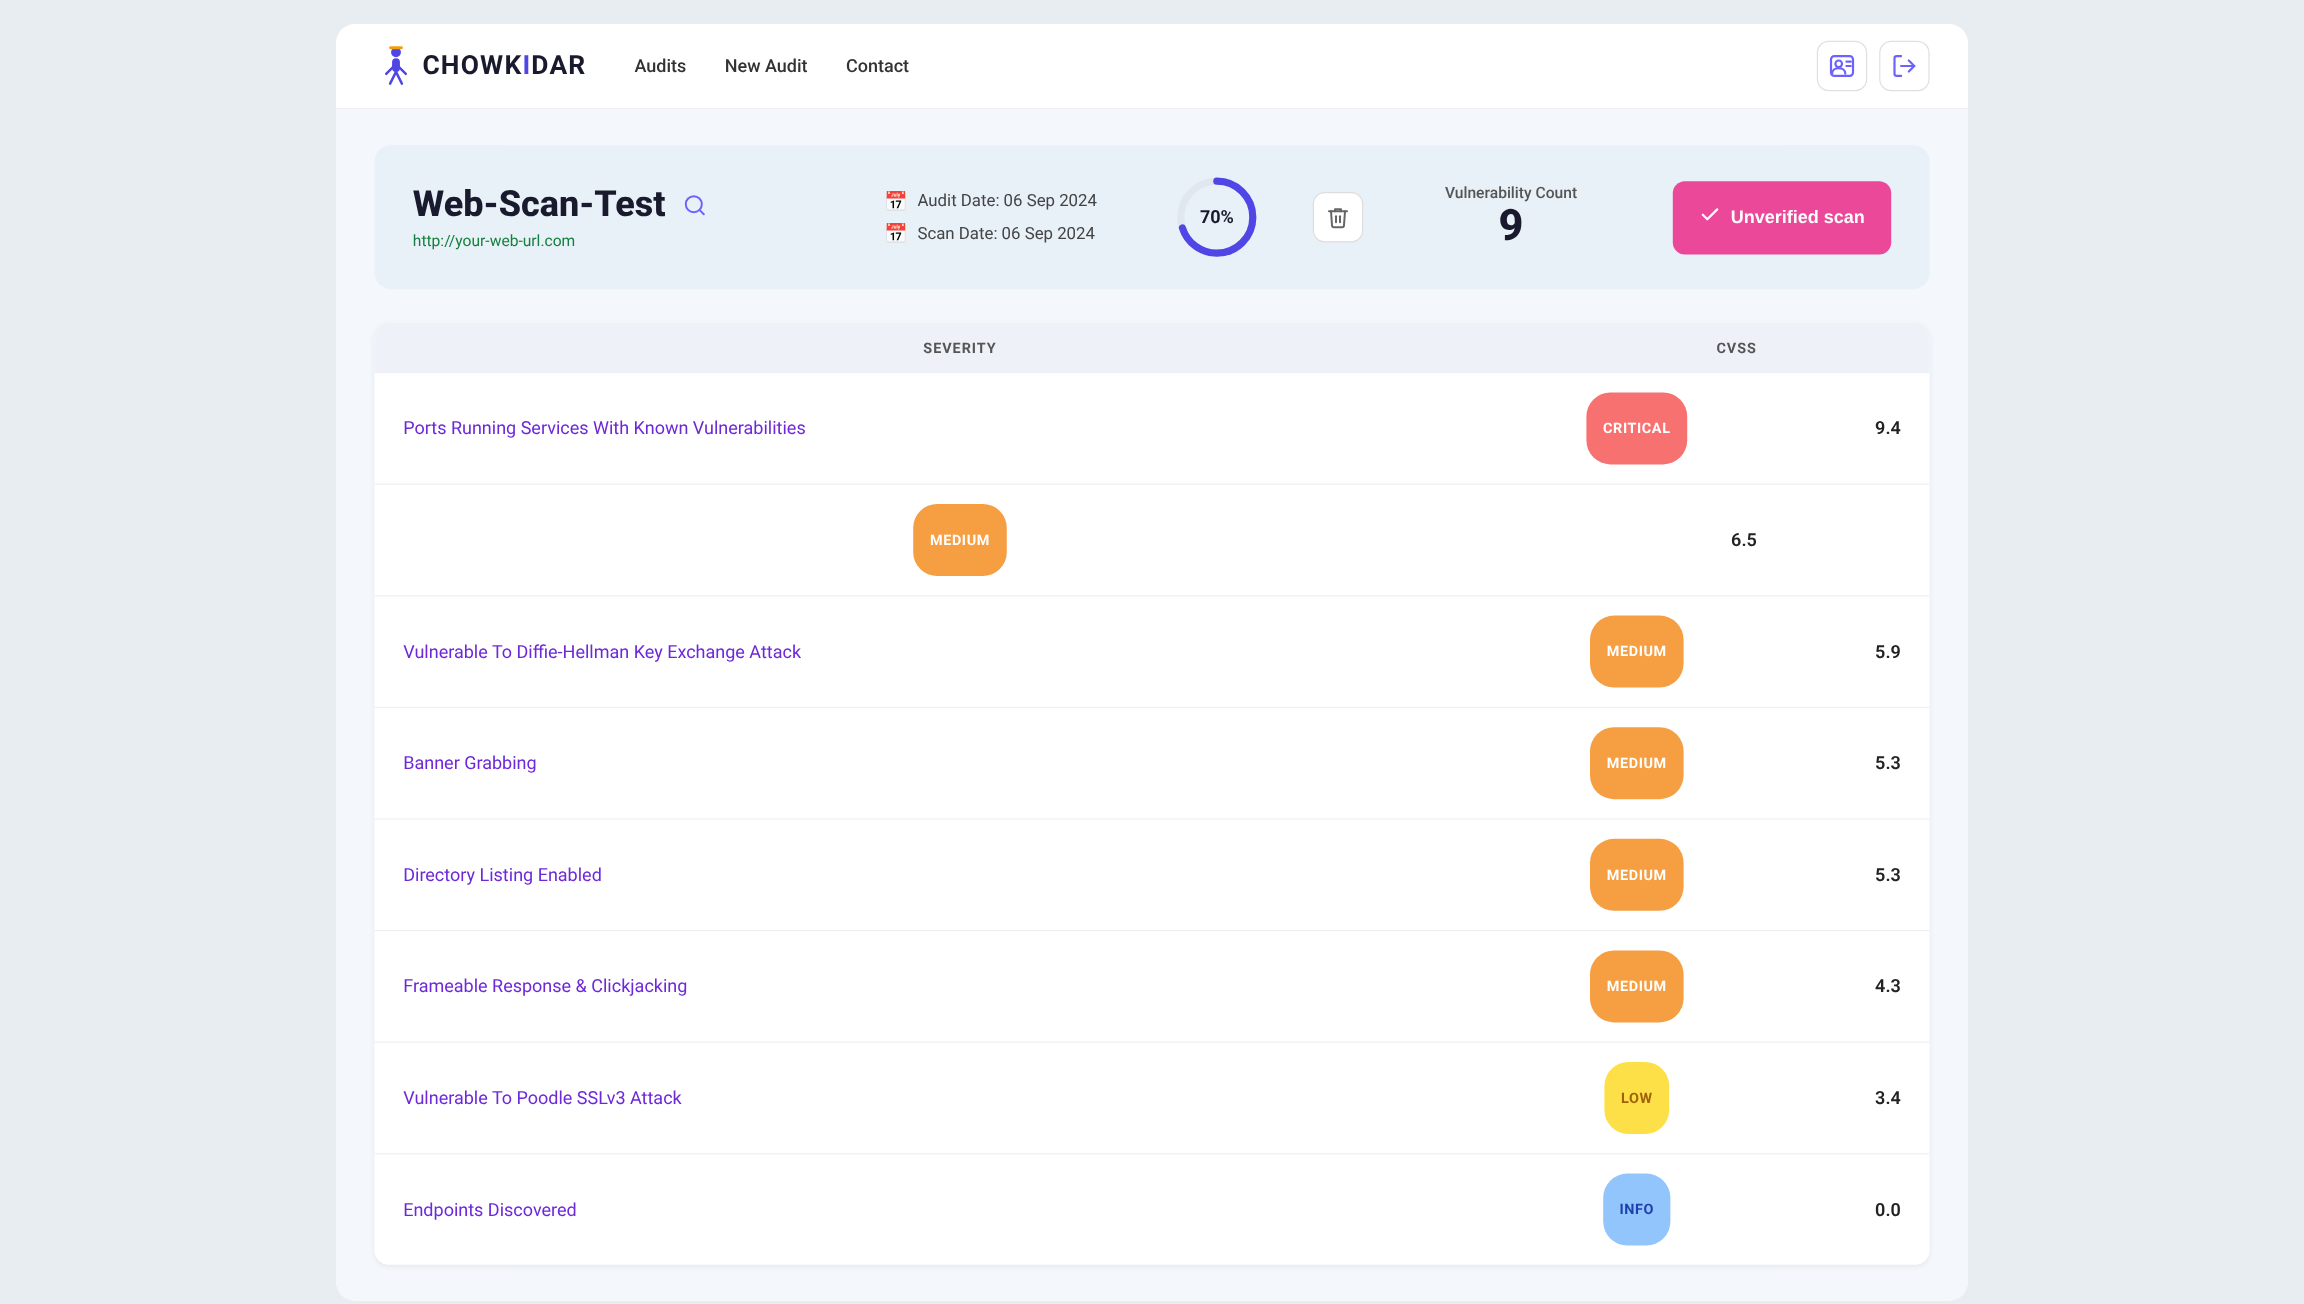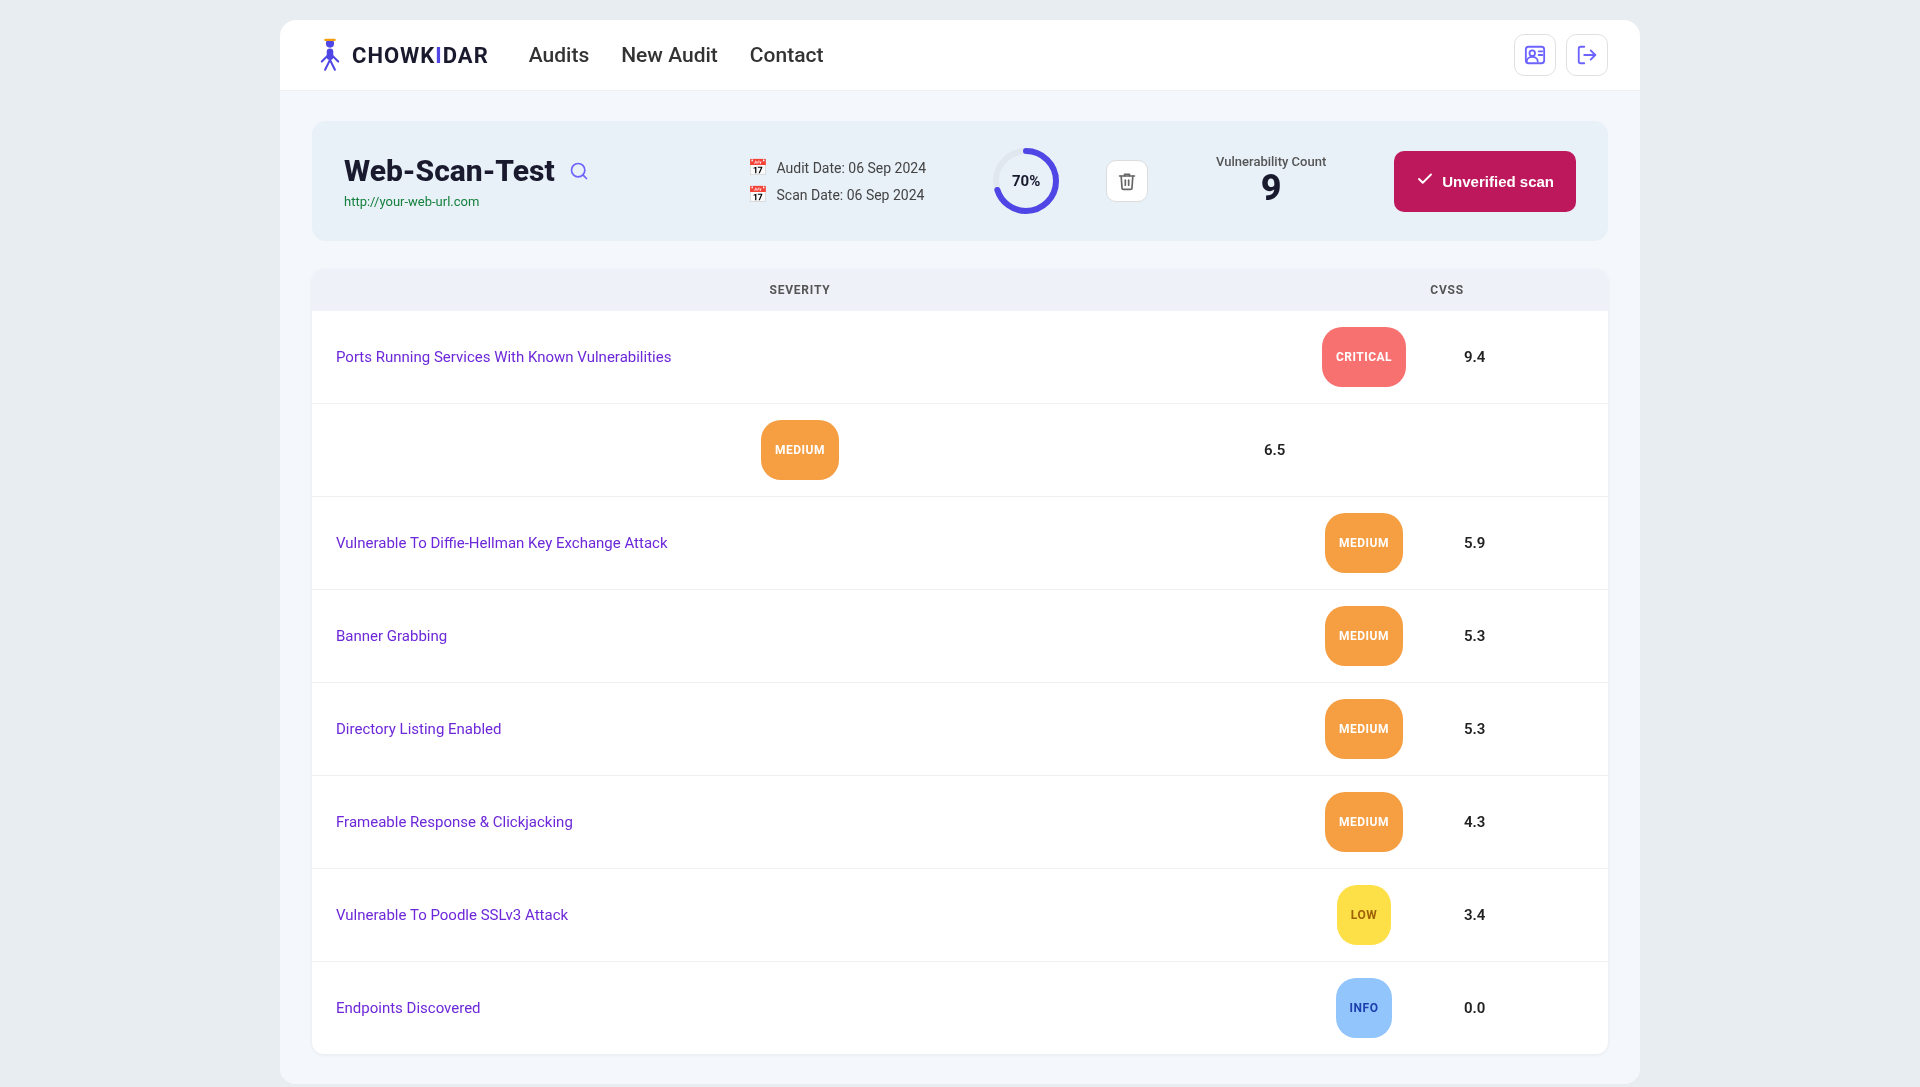--- a/index.html
+++ b/index.html
@@ -39,21 +39,21 @@
     .logo-icon {
       width: 36px;
       height: 36px;
     }
     .nav-links {
       display: flex;
       gap: 32px;
       flex: 1;
     }
     .nav-link {
-      font-size: 21px;
+      font-size: 15px;
       color: #333;
       text-decoration: none;
       font-weight: 500;
       cursor: pointer;
     }
     .nav-actions {
       display: flex;
       gap: 10px;
     }
     .nav-btn {
@@ -179,33 +179,34 @@
       font-weight: 500;
     }
     .vuln-count-number {
       font-size: 36px;
       font-weight: 800;
       color: #1a1a2e;
       line-height: 1.1;
     }
     
     .unverified-btn {
-      background: #be185d;
+      background: #ec4899;
       color: #fff;
       border: none;
       border-radius: 10px;
       padding: 19px 22px;
       font-size: 15px;
       font-weight: 600;
       cursor: pointer;
       display: flex;
       align-items: center;
       gap: 8px;
       white-space: nowrap;
       flex-shrink: 0;
+      margin-left: 12px;
     }
     .unverified-btn .check-icon {
       font-size: 17px;
     }
     
     .vuln-table {
       background: #fff;
       border-radius: 12px;
       overflow: hidden;
       box-shadow: 0 1px 4px rgba(0,0,0,0.06);
@@ -255,20 +256,21 @@
       align-items: center;
       border-bottom: 1px solid #f0f0f0;
     }
     .table-row:last-child { border-bottom: none; }
     .row-name {
       font-size: 15px;
       color: #6d28d9;
     }
     .row-severity { text-align: center; }
     .row-cvss {
+      text-align: right;
       font-size: 15px;
       font-weight: 600;
       color: #222;
     }
     
     .badge {
       display: inline-block;
       padding: 23px 14px;
       border-radius: 20px;
       font-size: 12px;

